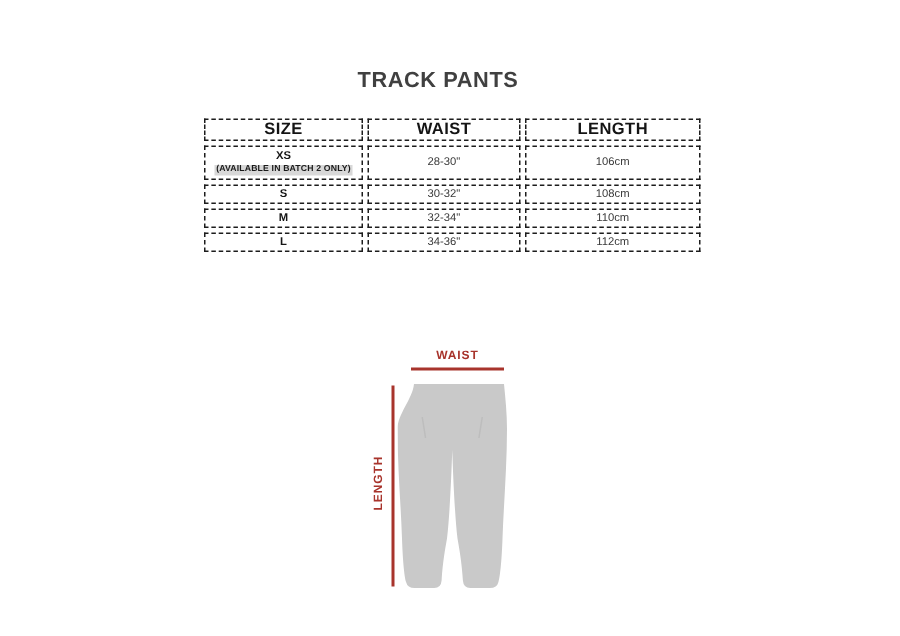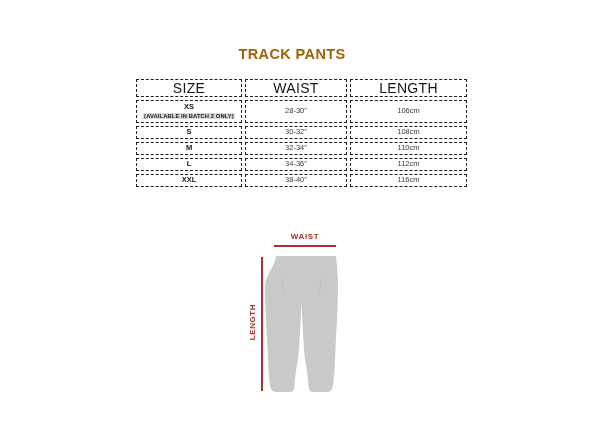--- a/index.html
+++ b/index.html
@@ -16,42 +16,42 @@
     overflow: hidden;
   }
   .page-title {
     position: absolute;
     top: 46px;
     left: 0;
     width: 584px;
     text-align: center;
     font-size: 14.5px;
     font-weight: bold;
-    color: #a16207;
+    color: #404040;
     letter-spacing: 0.4px;
   }
   table.size-table {
     position: absolute;
     left: 133px;
     top: 76px;
     border-collapse: separate;
     border-spacing: 3px;
     table-layout: fixed;
   }
   .size-table th, .size-table td {
     border: 1.6px dashed #1c1c1c;
     text-align: center;
     vertical-align: middle;
     padding: 0 2px;
     line-height: 1.15;
   }
   .size-table th {
     height: 12px;
-    font-size: 14px;
-    font-weight: normal;
+    font-size: 11px;
+    font-weight: bold;
     color: #141414;
     letter-spacing: 0.3px;
   }
   .col-size   { width: 100px; }
   .col-waist  { width: 96px; }
   .col-length { width: 111px; }
   .size-table td { height: 11px; }
   .size-table tr.row-xs td { height: 21px; }
   td.cell-size {
     font-size: 7.5px;
@@ -153,25 +153,20 @@
       <tr>
         <td class="cell-size">M</td>
         <td class="cell-value">32-34"</td>
         <td class="cell-value">110cm</td>
       </tr>
       <tr>
         <td class="cell-size">L</td>
         <td class="cell-value">34-36"</td>
         <td class="cell-value">112cm</td>
       </tr>
-      <tr>
-        <td class="cell-size">XXL</td>
-        <td class="cell-value">38-40"</td>
-        <td class="cell-value">116cm</td>
-      </tr>
     </tbody>
   </table>
 
   <div>
     <div class="waist-label">WAIST</div>
     <div class="waist-line"></div>
     <div class="length-line"></div>
     <div class="length-label">LENGTH</div>
 
     <svg class="pants-svg" viewBox="0 0 73 137" xmlns="http://www.w3.org/2000/svg" preserveAspectRatio="none">

